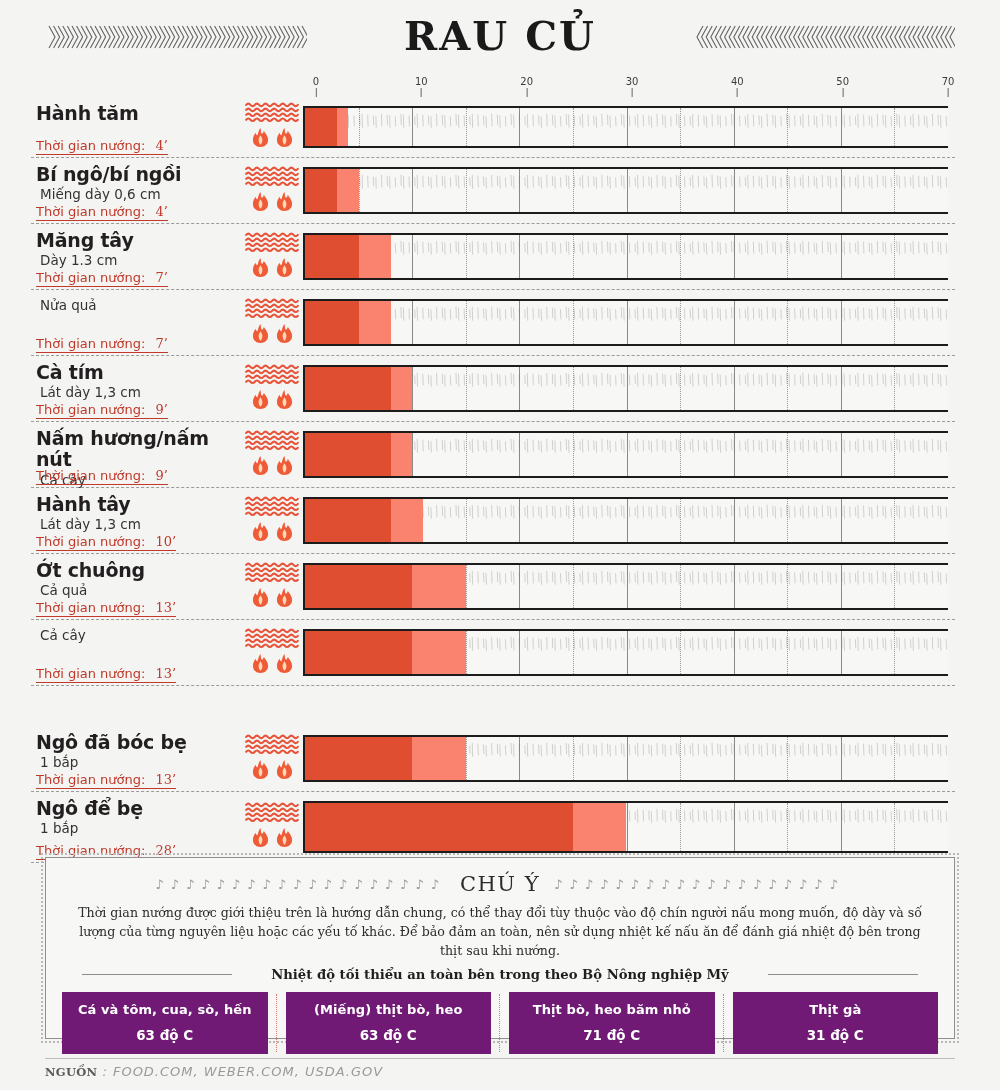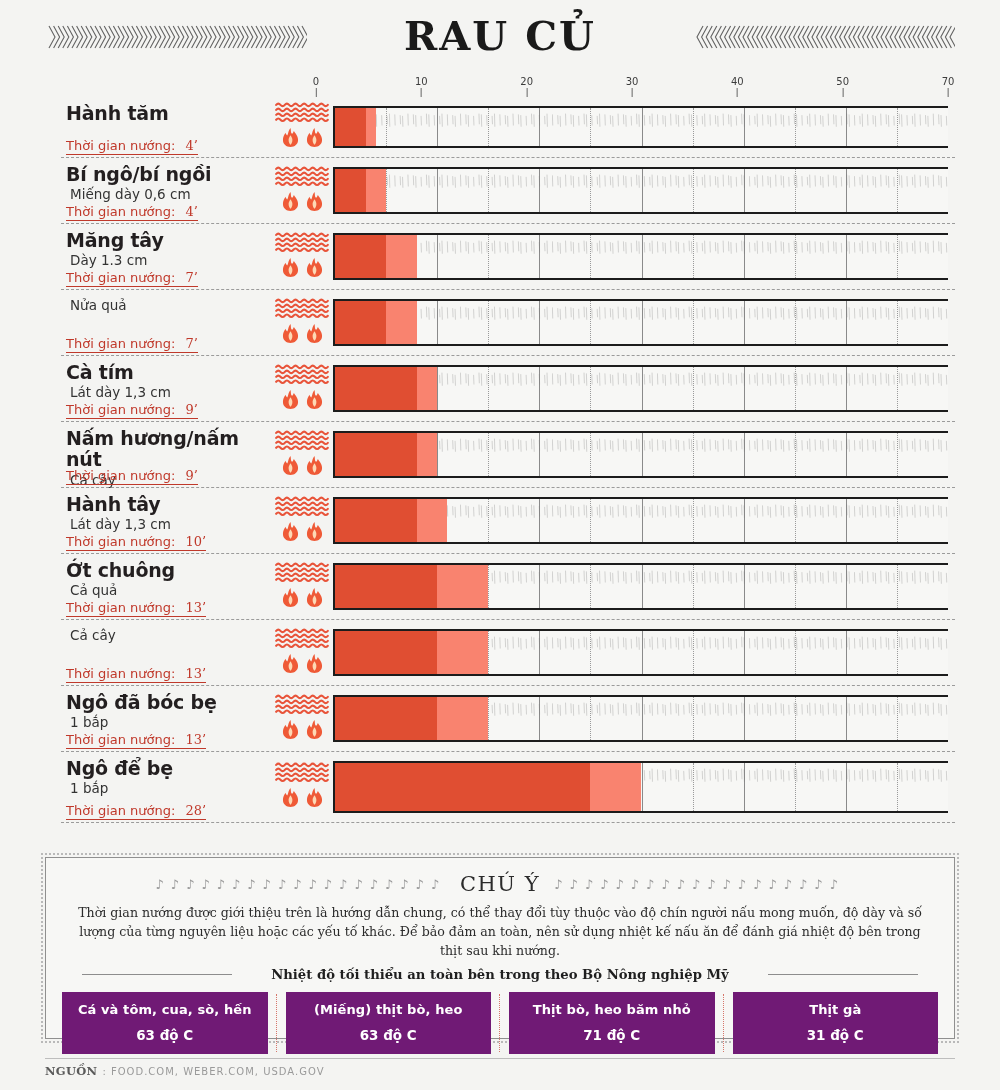--- a/index.html
+++ b/index.html
@@ -62,21 +62,21 @@
   .axis-tick i{
     display:block;
     width:1px;height:9px;
     background:#666;
     margin:1px auto 0;
   }
 
   
   .rows{
     position:absolute;
-    left:61px;right:45px;
+    left:31px;right:45px;
     top:97px;
   }
   .row{
     position:relative;
     border-bottom:1px dashed #9b9b9b;
     display:flex;
     align-items:stretch;
   }
   .row:first-child{border-top:none;}
 
@@ -264,23 +264,24 @@
     gap:5px;
   }
   .source-label{
     font-family:"DejaVu Serif","Liberation Serif",serif;
     font-size:11.5px;
     font-weight:700;
     color:#5a5a5a;
     letter-spacing:.3px;
   }
   .source-val{
-    font-size:10px;
+    font-size:13px;
     color:#9a9a9a;
     letter-spacing:1px;
+    font-style:italic;
   }
 </style>
 </head>
 <body>
 
 <div class="header">
   <div class="chev chev-left">
     <svg width="262" height="34" viewBox="0 0 262 34">
       <g stroke="#4a4a4a" stroke-width="1.2" fill="none">
         
@@ -2124,21 +2125,21 @@
           <line x1="948" y1="12.6" x2="948.6" y2="30" stroke="#7d7d7d" stroke-width="0.9" opacity="0.55"></line>
           <line x1="956.6" y1="9" x2="957.2" y2="28" stroke="#7d7d7d" stroke-width="0.9" opacity="0.55"></line>
           <line x1="965.2" y1="10.2" x2="965.8000000000001" y2="26" stroke="#7d7d7d" stroke-width="0.9" opacity="0.55"></line>
           <line x1="969" y1="11.4" x2="969.6" y2="30" stroke="#7d7d7d" stroke-width="0.9" opacity="0.55"></line>
           <line x1="977.6" y1="12.6" x2="978.2" y2="28" stroke="#7d7d7d" stroke-width="0.9" opacity="0.55"></line>
         </svg>
         <div class="bar-dark" style="width:16.666666666666664%"></div>
         <div class="bar-light" style="left:16.666666666666664%;width:8.333333333333332%"></div>
       </div>
     </div>
-    <div class="row" style="height: 65px;">
+    <div class="row" style="height: 65px; margin-top: 40px;">
       <div class="labels">
         <div class="veg-name">Ngô đã bóc bẹ</div>
         <div class="veg-sub">1 bắp</div>
         <div class="time-line"><span>Thời gian nướng:</span><span class="tval">13’</span></div>
       </div>
       <div class="icons">
         <span>
           <svg class="waves" viewBox="0 0 56 23">
             <path d="M1 3 q 2.2 -2.6 4.5 0 q 2.3 2.6 4.5 0 q 2.2 -2.6 4.5 0 q 2.3 2.6 4.5 0 q 2.2 -2.6 4.5 0 q 2.3 2.6 4.5 0 q 2.2 -2.6 4.5 0 q 2.3 2.6 4.5 0 q 2.2 -2.6 4.5 0 q 2.3 2.6 4.5 0 q 2.2 -2.6 4.5 0 q 2.3 2.6 4.5 0" fill="none" stroke="#e8543a" stroke-width="2.2" stroke-linecap="round"></path>
             <path d="M1 8.2 q 2.2 -2.6 4.5 0 q 2.3 2.6 4.5 0 q 2.2 -2.6 4.5 0 q 2.3 2.6 4.5 0 q 2.2 -2.6 4.5 0 q 2.3 2.6 4.5 0 q 2.2 -2.6 4.5 0 q 2.3 2.6 4.5 0 q 2.2 -2.6 4.5 0 q 2.3 2.6 4.5 0 q 2.2 -2.6 4.5 0 q 2.3 2.6 4.5 0" fill="none" stroke="#e8543a" stroke-width="2.2" stroke-linecap="round"></path>

